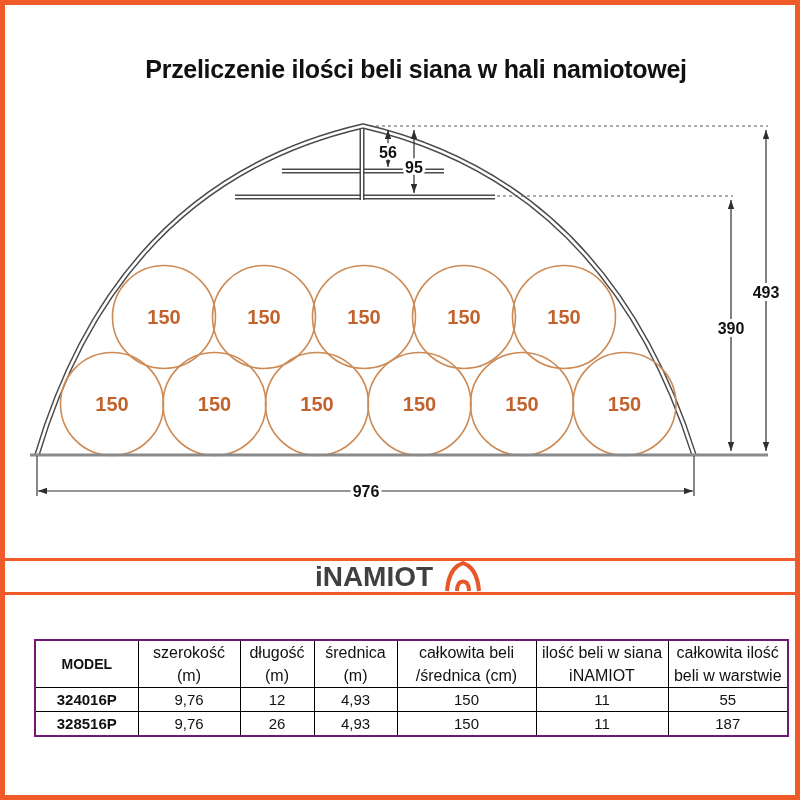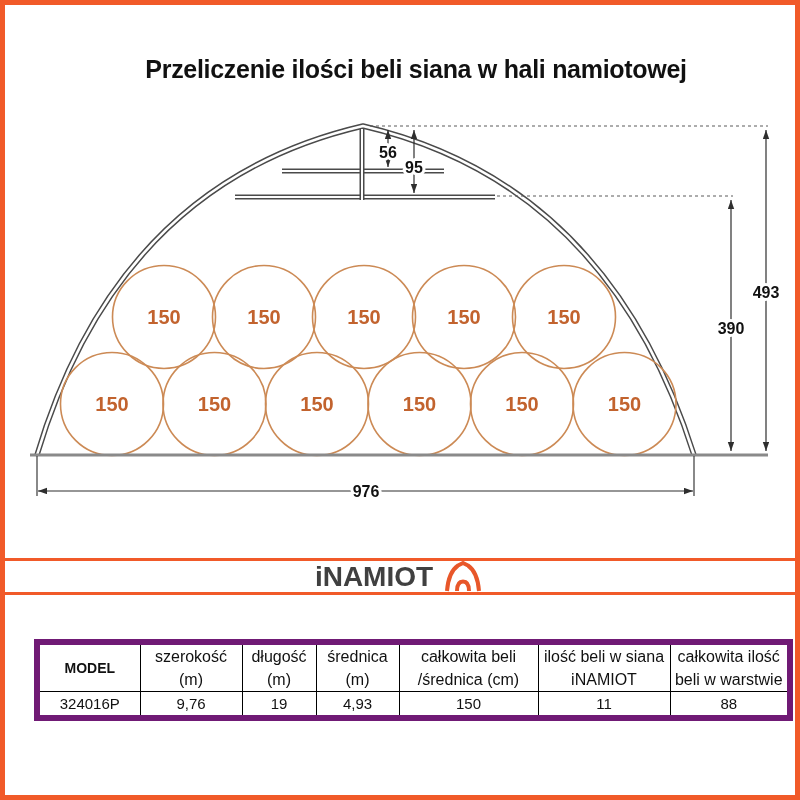--- a/index.html
+++ b/index.html
@@ -36,30 +36,30 @@
     border-top:3px solid #f15a29;border-bottom:3px solid #f15a29;
     display:flex;align-items:center;justify-content:center;gap:8px;background:#fff;
   }
   .logo-text{
     font-family:Liberation Sans, sans-serif;font-weight:bold;font-size:28px;color:#404040;
     letter-spacing:0px;line-height:1;
   }
   .spec-table{
     position:absolute;left:29px;top:634px;width:753px;
     border-collapse:collapse;table-layout:fixed;background:#fff;
-    border:6px solid #701a75;
+    border:2px solid #701a75;
   }
   .spec-table th,.spec-table td{
     border:1px solid #000;text-align:center;vertical-align:middle;padding:0;
     color:#111;
   }
   .spec-table th{font-size:16px;font-weight:normal;height:42px;line-height:1.45;}
   .spec-table th.model-h{font-weight:bold;font-size:14px;}
   .spec-table td{font-size:15px;height:23px;}
-  .spec-table td.model{font-weight:normal;}
+  .spec-table td.model{font-weight:bold;}
 </style>
 </head>
 <body>
 
 <div class="page">
 
   <h1 class="title">Przeliczenie ilości beli siana w hali namiotowej</h1>
 
   <svg class="diagram" width="810" height="545" viewBox="0 0 810 545">
     <defs>
@@ -173,21 +173,30 @@
         <th>
           <div>całkowita ilość</div>
           <div>beli w warstwie</div>
         </th>
       </tr>
     </thead>
     <tbody>
       <tr>
         <td class="model">324016P</td>
         <td>9,76</td>
-        <td>19</td>
+        <td>12</td>
         <td>4,93</td>
         <td>150</td>
         <td>11</td>
-        <td>88</td>
+        <td>55</td>
+      </tr>
+      <tr>
+        <td class="model">328516P</td>
+        <td>9,76</td>
+        <td>26</td>
+        <td>4,93</td>
+        <td>150</td>
+        <td>11</td>
+        <td>187</td>
       </tr>
     </tbody>
   </table>
 </div>
 
 </body></html>

